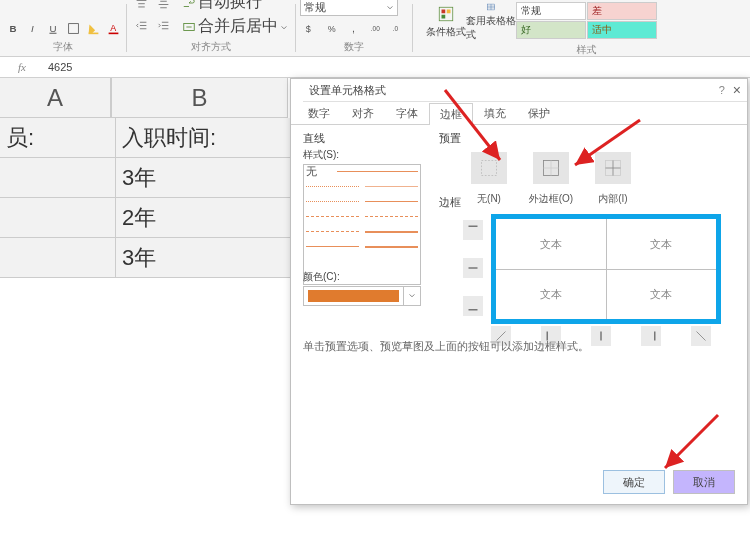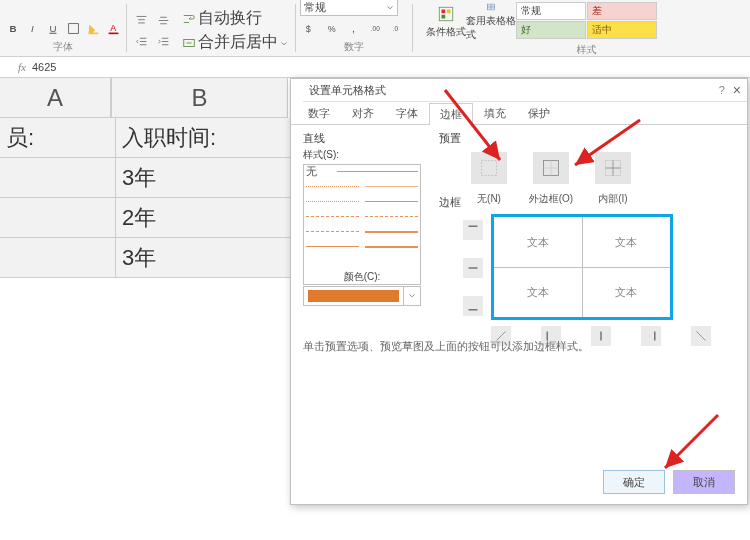--- a/index.html
+++ b/index.html
@@ -13,22 +13,22 @@
 .txt-btn{display:flex;align-items:center;gap:2px;font-size:16px;color:#444;padding:1px 3px;}
 .big-btn{display:flex;flex-direction:column;align-items:center;justify-content:center;width:40px;height:40px;font-size:10px;color:#444;gap:2px;}
 .big-btn svg{width:18px;height:18px;}
 .drop{display:flex;align-items:center;border:1px solid #c0c0c0;background:#fff;height:16px;font-size:11px;padding:0 3px;}
 .drop .chev{margin-left:auto;}
 .swatch-grid{display:grid;grid-template-columns:70px 70px;grid-template-rows:18px 18px;gap:1px;}
 .swatch{display:flex;align-items:center;padding:0 4px;font-size:10px;}
 .normal{background:#fff;border:1px solid #ccc;}
 .bad{background:#f7d3d0;color:#9b1c1c;border:1px solid #ccc;}
 .good{background:#d3e5c8;color:#3c6b28;border:1px solid #ccc;}
-.neutral{background:#fde047;color:#8b5a15;border:1px solid #ccc;}
-.formula-bar{height:20px;border-bottom:1px solid #d0d0d0;display:flex;align-items:center;padding-left:18px;gap:6px;}
+.neutral{background:#5eead4;color:#8b5a15;border:1px solid #ccc;}
+.formula-bar{height:20px;border-bottom:1px solid #d0d0d0;display:flex;align-items:center;padding-left:18px;gap:22px;}
 .formula-bar .fx{font-style:italic;font-family:serif;color:#888;}
 .sheet-area{position:absolute;left:0;top:78px;right:0;bottom:0;}
 .col-headers{display:flex;height:40px;}
 .col-head{border:1px solid #ccc;border-top:none;display:flex;align-items:center;justify-content:center;font-size:24px;color:#555;background:#fff;}
 .col-head.a{width:110px;border-left:none;}
 .col-head.b{width:175px;}
 .col-head.sel{background:#f2f2f2;}
 .row-area .cell-row{display:flex;height:40px;}
 .cell{border-right:1px solid #ccc;border-bottom:1px solid #ccc;display:flex;align-items:center;font-size:22px;padding:0 6px;color:#333;}
 .cell.a{width:103px;}
@@ -69,21 +69,21 @@
 .side-btn{position:absolute;width:20px;height:20px;background:#eaeaea;display:flex;align-items:center;justify-content:center;}
 .side-btn svg{width:12px;height:12px;stroke:#777;fill:none;}
 .side-l-top{left:0;top:6px;}
 .side-l-mid{left:0;top:44px;}
 .side-l-bot{left:0;top:82px;}
 .side-b-1{left:28px;top:112px;}
 .side-b-2{left:78px;top:112px;}
 .side-b-3{left:128px;top:112px;}
 .side-b-4{left:178px;top:112px;}
 .side-b-5{left:228px;top:112px;}
-.preview-grid{position:absolute;left:28px;top:0;width:176px;height:100px;border:3px solid #0ea5e9;}
+.preview-grid{position:absolute;left:28px;top:0;width:176px;height:100px;border:5px solid #0ea5e9;padding-left:44px;}
 .preview-grid .vline{position:absolute;left:50%;top:0;bottom:0;width:0;border-left:1px solid #c0c0c0;}
 .preview-grid .hline{position:absolute;top:50%;left:0;right:0;height:0;border-top:1px solid #c0c0c0;}
 .preview-grid .q{position:absolute;width:50%;height:50%;display:flex;align-items:center;justify-content:center;font-size:11px;color:#888;}
 .q1{left:0;top:0;}.q2{right:0;top:0;}.q3{left:0;bottom:0;}.q4{right:0;bottom:0;}
 .hint{position:absolute;left:12px;top:214px;font-size:11px;color:#666;}
 .dlg-buttons{position:absolute;right:12px;bottom:10px;display:flex;gap:8px;}
 .btn{min-width:60px;height:22px;border:1px solid #c0c0c0;background:#c4b5fd;display:flex;align-items:center;justify-content:center;font-size:11px;}
 .btn.primary{background:#eef5fb;border-color:#9cc0e0;text-align:center;}
 .arrow{position:absolute;pointer-events:none;}
 .chev{display:inline-block;}
@@ -181,20 +181,21 @@
               <rect x="2" y="4" width="12" height="8" fill="none" stroke="#5b8c3a"></rect>
               <line x1="5" y1="8" x2="11" y2="8" stroke="#5b8c3a"></line>
             </svg>
             <span>合并后居中</span>
             <span class="chev"><svg viewBox="0 0 10 10">
                 <path d="M2 3l3 3 3-3" stroke="#666" fill="none"></path>
               </svg></span>
           </div>
       </div>
     </div>
+    <div class="ribbon-group-label">对齐方式</div>
   </div>
   <div class="ribbon-sep"></div>
   <div class="ribbon-group" style="width:108px;">
     <div class="drop" style="width:90px;">
       <span>常规</span>
       <span class="chev"><svg viewBox="0 0 10 10">
             <path d="M2 3l3 3 3-3" stroke="#666" fill="none"></path>
           </svg></span>
     </div>
     <div class="ribbon-row" style="margin-top:2px;">
@@ -337,21 +338,21 @@
           </div>
         <div class="style-row">
             <div class="line-sample solid1"></div>
             <div style="width:6px;"></div>
             <div class="line-sample solid2"></div>
           </div>
       </div>
     </div>
 
     <div class="color-panel">
-      <div class="section-label" style="font-size:10px;text-align:center;">颜色(C):</div>
+      <div class="section-label" style="font-size:10px;">颜色(C):</div>
       <div class="color-drop">
         <div class="color-sw"></div>
         <div class="chev-sm">
             <svg width="8" height="8" viewBox="0 0 10 10">
               <path d="M2 3l3 3 3-3" stroke="#666" fill="none"></path>
             </svg>
           </div>
       </div>
     </div>
 

